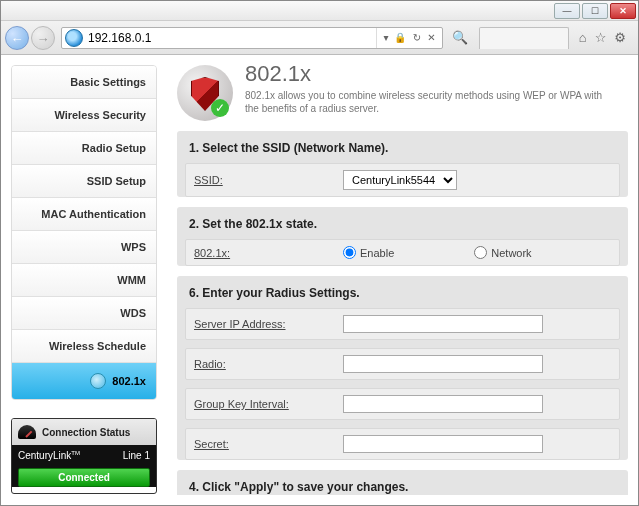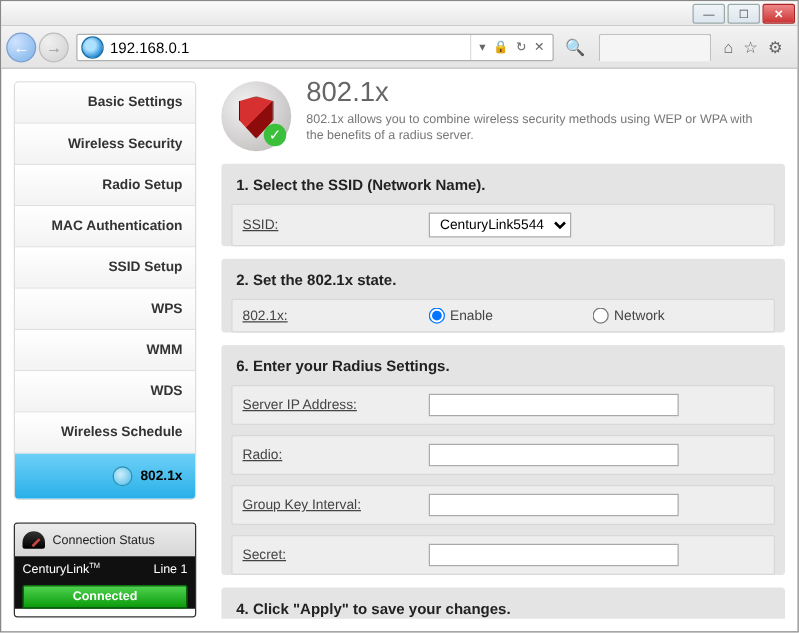--- a/index.html
+++ b/index.html
@@ -29,21 +29,21 @@
 .nav-box { border:1px solid #ddd; border-radius:4px; overflow:hidden; }
 .nav-item { padding: 10px 10px; font-size: 11px; font-weight:bold; color:#333; background: linear-gradient(#fff,#f3f3f3); border-bottom:1px solid #e0e0e0; cursor:pointer; display:flex; align-items:center; gap:6px;justify-content:flex-end; }
 .nav-item:last-child { border-bottom:none; }
 .nav-item.active { background: linear-gradient(#6ed0f7,#28b0e8); color:#000; }
 .nav-item.active::before { content:''; width:14px; height:14px; border-radius:50%; background: radial-gradient(circle at 40% 40%, #cfeffb,#49b9e7); border:1px solid #2a8fb0; }
 
 .conn-box { margin-top: 18px; border:1px solid #333; border-radius:3px; overflow:hidden; color:#fff; font-size:10px; }
 .conn-head { background:#1a1a1a; display:flex; align-items:center; gap:6px; padding:6px; }
 .gauge { width:18px;height:14px;border-radius:9px 9px 2px 2px;background:linear-gradient(#444,#111);position:relative;}
 .gauge::after{content:'';position:absolute;left:40%;bottom:2px;width:2px;height:8px;background:#c44;transform-origin:bottom;transform:rotate(45deg);}
-.conn-head-text { font-weight:normal; color:#222; background:none;text-align:center; }
+.conn-head-text { font-weight:bold; color:#222; background:none;text-align:center; }
 .conn-head { background: linear-gradient(#ececec,#d6d6d6); color:#222; }
 .conn-head .gauge { background:linear-gradient(#333,#000); }
 .conn-body { background:#101010; padding:0; }
 .conn-line { padding:5px 6px; font-size:10px; display:flex; justify-content:space-between; }
 .conn-line .tm { font-size:6px; vertical-align: top; }
 .conn-status { margin:2px 6px 6px; padding:3px 8px; background:linear-gradient(#4fd34f,#0a9a0a); border:1px solid #0c700c; border-radius:2px; text-align:center; font-weight:bold; font-size:10px; }
 
 
 .content { flex:1; padding: 6px 10px 10px 16px; }
 .header { display:flex; gap:12px; margin-bottom:10px; }
@@ -107,24 +107,24 @@
       <div class="nav-item">
           <span>Basic Settings</span>
         </div>
       <div class="nav-item">
           <span>Wireless Security</span>
         </div>
       <div class="nav-item">
           <span>Radio Setup</span>
         </div>
       <div class="nav-item">
+          <span>SSID Setup</span>
+        </div>
+      <div class="nav-item">
           <span>MAC Authentication</span>
-        </div>
-      <div class="nav-item">
-          <span>SSID Setup</span>
         </div>
       <div class="nav-item">
           <span>WPS</span>
         </div>
       <div class="nav-item">
           <span>WMM</span>
         </div>
       <div class="nav-item">
           <span>WDS</span>
         </div>

